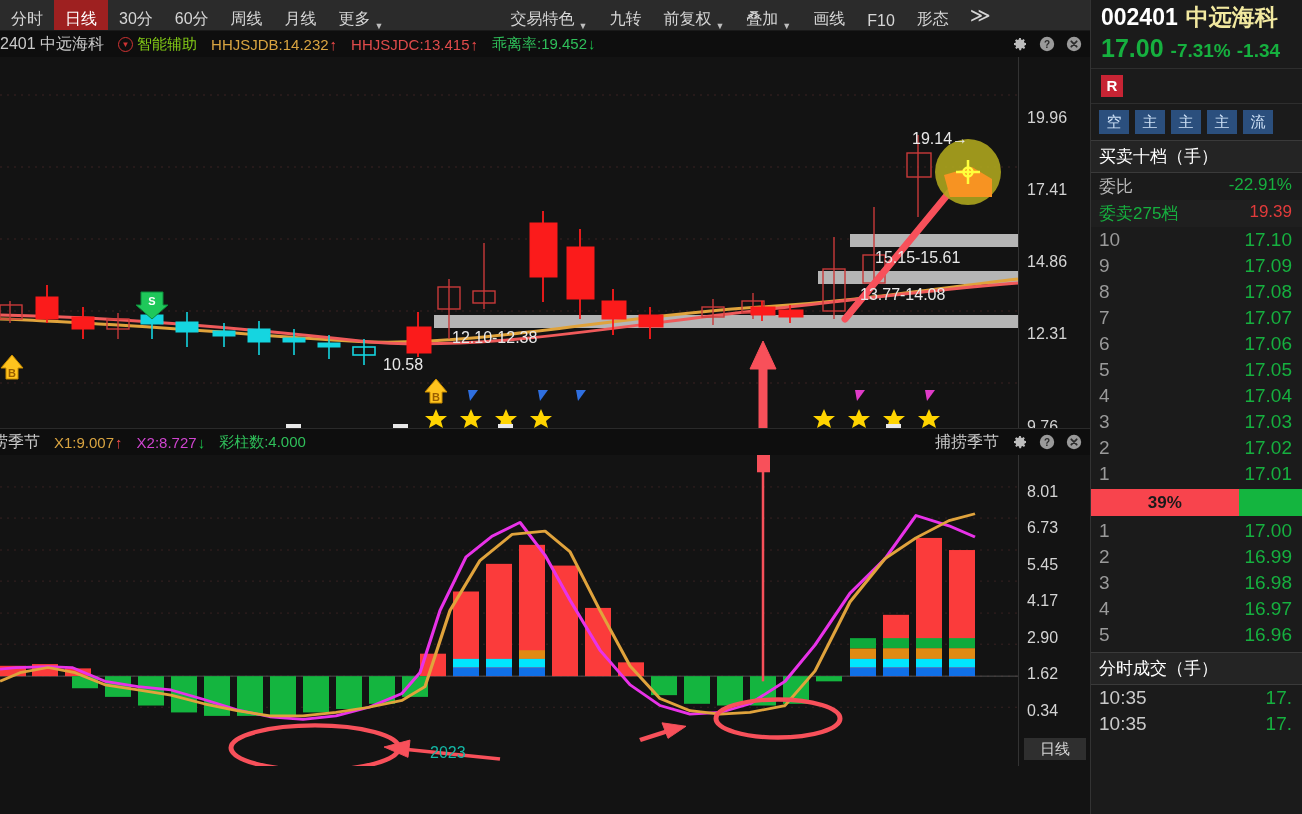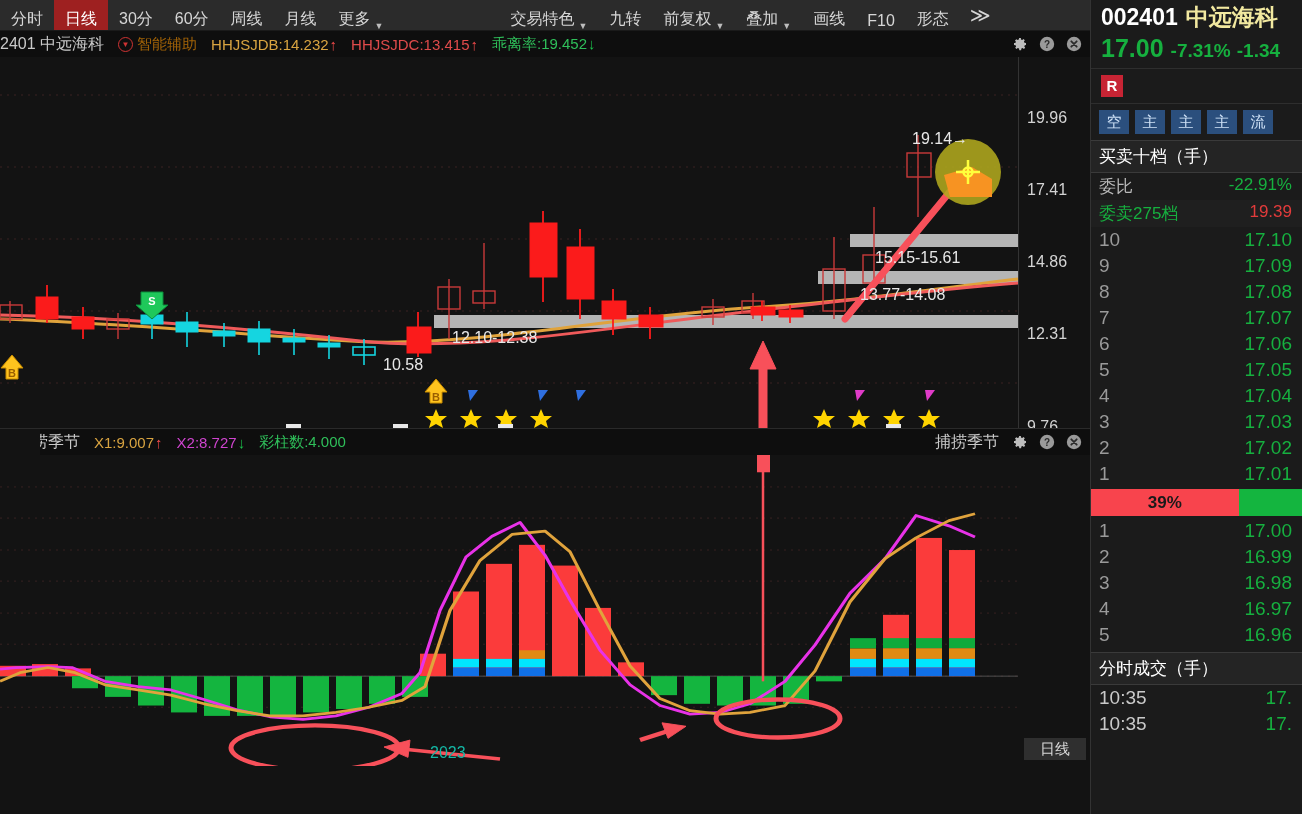--- a/index.html
+++ b/index.html
@@ -91,30 +91,30 @@
   .ph-bullet {
     display:inline-flex; align-items:center; justify-content:center;
     width: 15px; height: 15px; border-radius: 50%; border: 1px solid #cf3333;
     color: #cf3333; font-size: 8px; margin-right: 4px;
   }
   .ph-item { font-size: 15px; margin-right: 14px; }
   .c-orange { color: #d9a441; }
   .c-red { color: #e04b4b; }
   .c-green { color: #2fbf5a; }
   .c-violet { color: #cf44cf; }
-  .c-gray { color: #a16207; }
+  .c-gray { color: #84cc16; }
   .up-arrow::after { content: "\2191"; color:#f24a4a; font-weight:bold; margin-left:1px;}
   .dn-arrow::after { content: "\2193"; color:#1bbd4a; font-weight:bold; margin-left:1px;}
 
   .ph-right { position: absolute; right: 8px; top: 0; height: 26px; display: flex; align-items: center; gap: 10px; }
   .ph-icon { width: 17px; height: 17px; display: inline-flex; align-items:center; justify-content:center; cursor:pointer;}
   .ph-icon svg { display:block; }
 
   #pane-main { position: absolute; left: 0; top: 0; width: 1090px; height: 397px; }
-  #pane-sub  { position: absolute; left: 0; top: 397px; width: 1090px; height: 338px; border-top: 1px solid #2a2a2a; padding-left: 40px;}
+  #pane-sub  { position: absolute; left: 0; top: 397px; width: 1090px; height: 338px; border-top: 1px solid #2a2a2a;}
 
   .plot { position: absolute; left: 0; top: 26px; right: 72px; bottom: 0; overflow: hidden; }
   #pane-main .plot { bottom: 0px; }
   .axis { position: absolute; right: 0; top: 26px; width: 72px; bottom: 0; border-left: 1px solid #333; }
   .axis .tick { position: absolute; left: 8px; color: #d4d4d4; font-size: 16px; transform: translateY(-50%); }
 
   #periodtag {
     position: absolute; right: 4px; bottom: 6px; width: 62px; height: 22px;
     background: #2f2f2f; color: #d8d8d8; font-size: 15px;
     display:flex; align-items:center; justify-content:center; cursor: pointer;
@@ -538,20 +538,30 @@
             <line x1="500" y1="352" x2="400" y2="340" stroke-width="4"></line>
             <polygon points="384,338 410,330 408,350"></polygon>
             <line x1="640" y1="330" x2="672" y2="318" stroke-width="5"></line>
             <polygon points="686,314 662,310 668,328"></polygon>
           </g>
         </svg>
 
         <div id="yearlabel">2023</div>
       </div>
 
+      <div class="axis">
+        <div class="tick" style="top:37px;">8.01</div>
+        <div class="tick" style="top:73px;">6.73</div>
+        <div class="tick" style="top:110px;">5.45</div>
+        <div class="tick" style="top:146px;">4.17</div>
+        <div class="tick" style="top:183px;">2.90</div>
+        <div class="tick" style="top:219px;">1.62</div>
+        <div class="tick" style="top:256px;">0.34</div>
+        <div class="tick" style="top:292px;">-0.94</div>
+      </div>
 
       <div id="periodtag">日线</div>
     </div>
   </div>
 
   <div id="rightpanel">
 
     <div id="stockhead">
       <div class="line1">
         <span class="code">002401</span><span class="name">中远海科</span>

